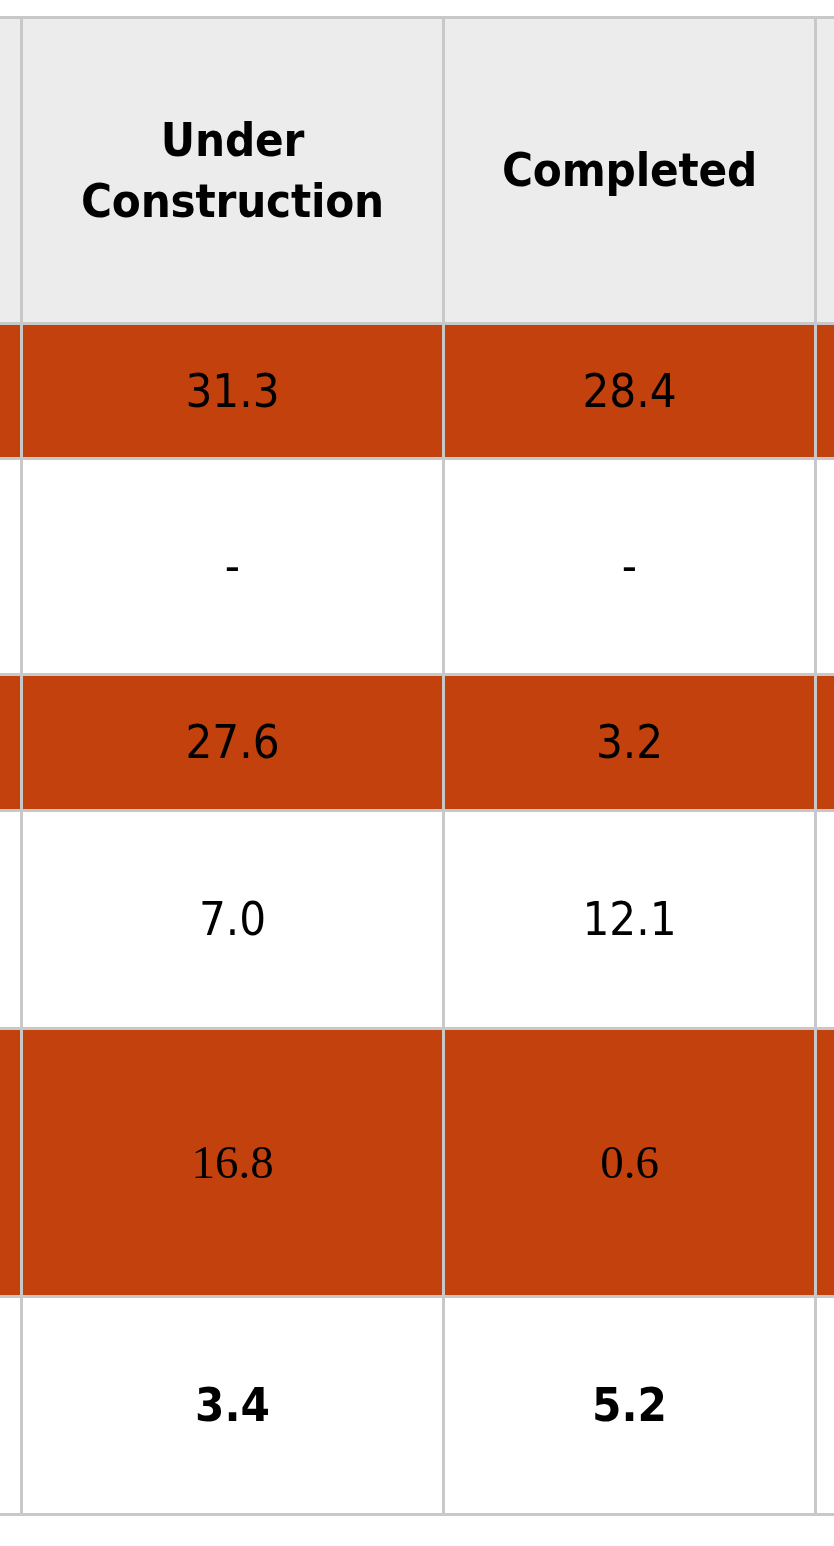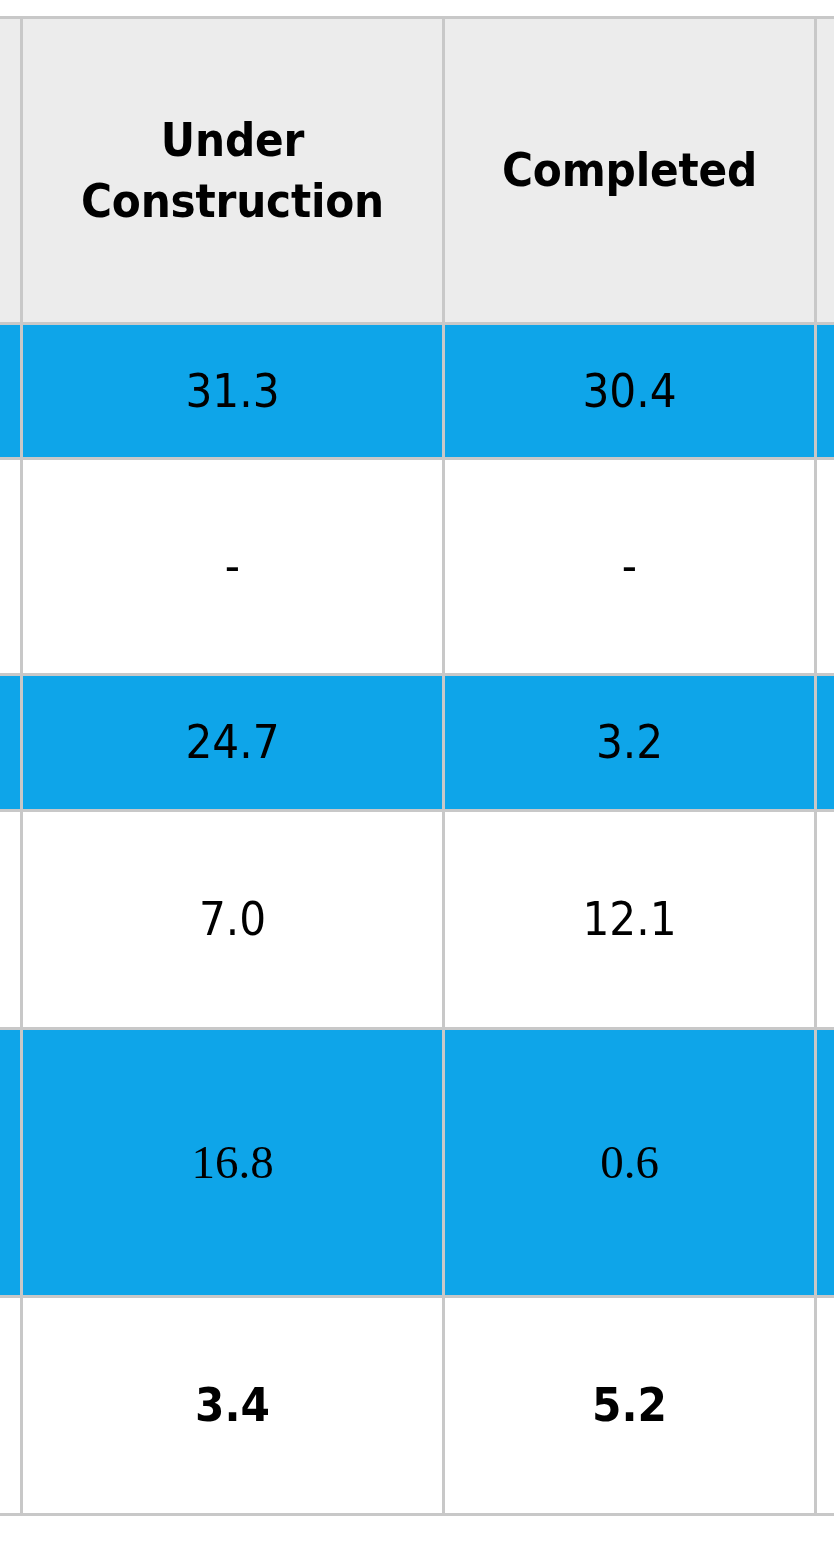--- a/index.html
+++ b/index.html
@@ -60,21 +60,21 @@
   table.data-table tbody td {
     font-weight: normal;
     font-size: 47px;
     line-height: 1.2;
     font-family: "DejaVu Sans Condensed", "DejaVu Sans", sans-serif;
     font-stretch: condensed;
     background: #ffffff;
   }
 
   table.data-table tbody tr.tint td {
-    background: #0ea5e9;
+    background: #c2410c;
   }
 
   
   tbody tr.r0 td { height: 132px; }
   tbody tr.r1 td { height: 213px; }
   tbody tr.r2 td { height: 133px; }
   tbody tr.r3 td { height: 215px; }
   tbody tr.r4 td { height: 265px; font-family: Liberation Serif, serif; }
   tbody tr.r5 td { height: 215px; font-weight: bold; }
 
@@ -101,32 +101,32 @@
         <th>
           <span class="hdr-line">Completed</span>
         </th>
         <th></th>
       </tr>
     </thead>
     <tbody>
       <tr class="r0 tint">
         <td></td>
         <td>31.3</td>
-        <td>30.4</td>
+        <td>28.4</td>
         <td></td>
       </tr>
       <tr class="r1">
         <td></td>
         <td>-</td>
         <td>-</td>
         <td></td>
       </tr>
       <tr class="r2 tint">
         <td></td>
-        <td>24.7</td>
+        <td>27.6</td>
         <td>3.2</td>
         <td></td>
       </tr>
       <tr class="r3">
         <td></td>
         <td>7.0</td>
         <td>12.1</td>
         <td></td>
       </tr>
       <tr class="r4 tint">

